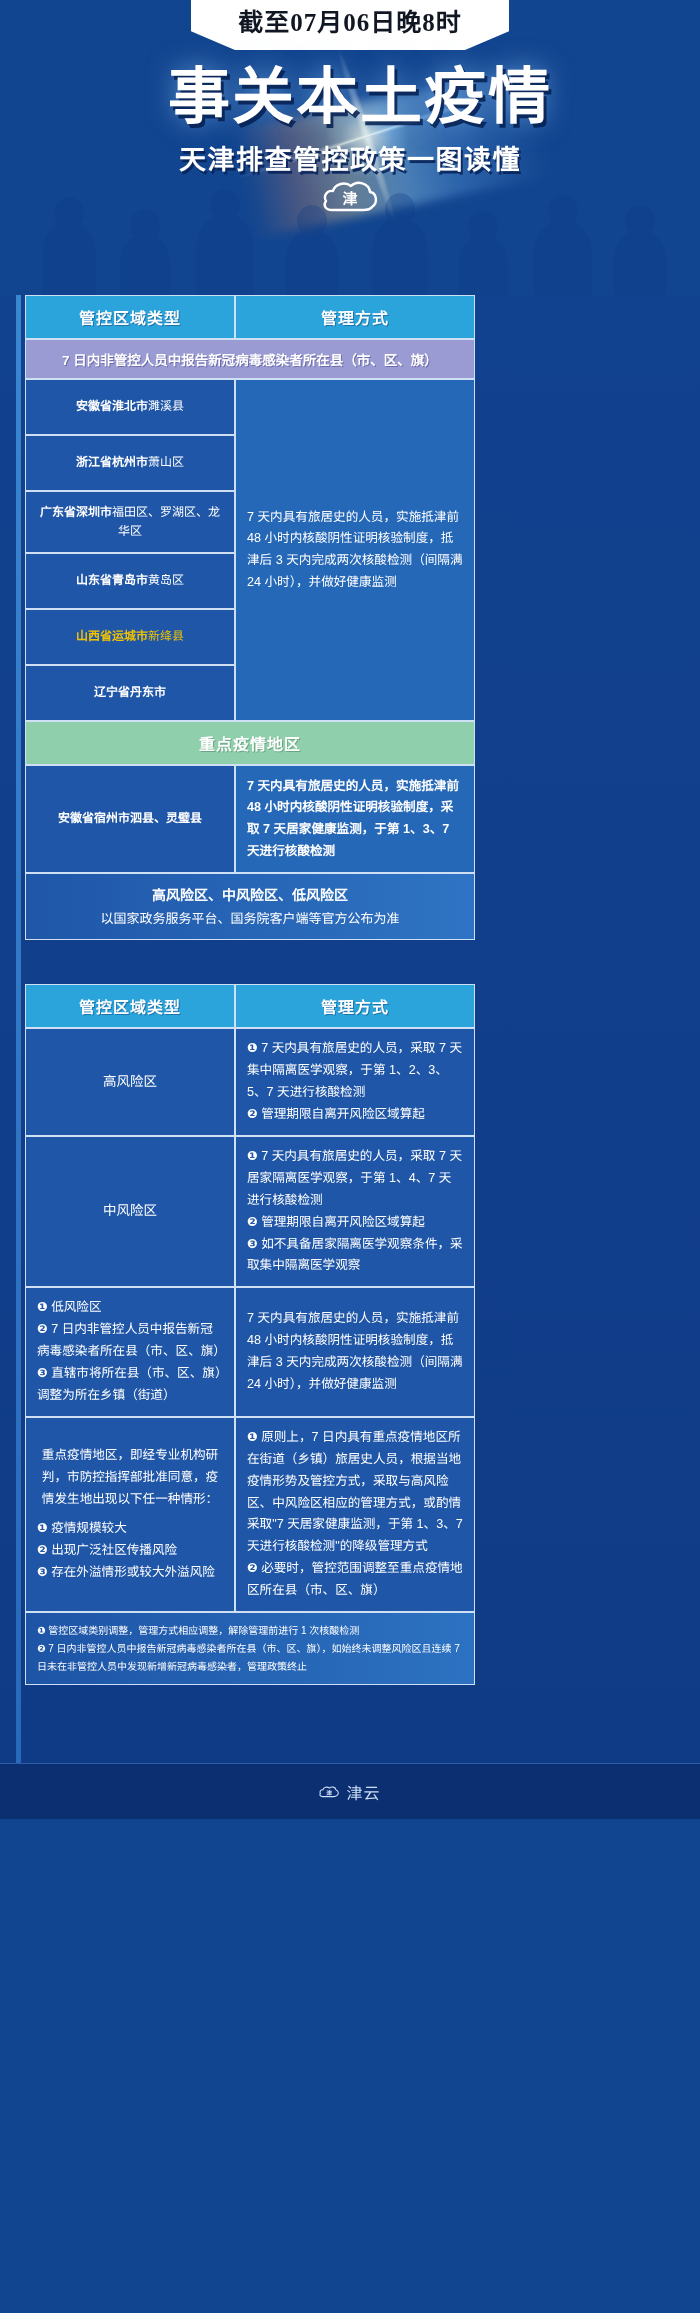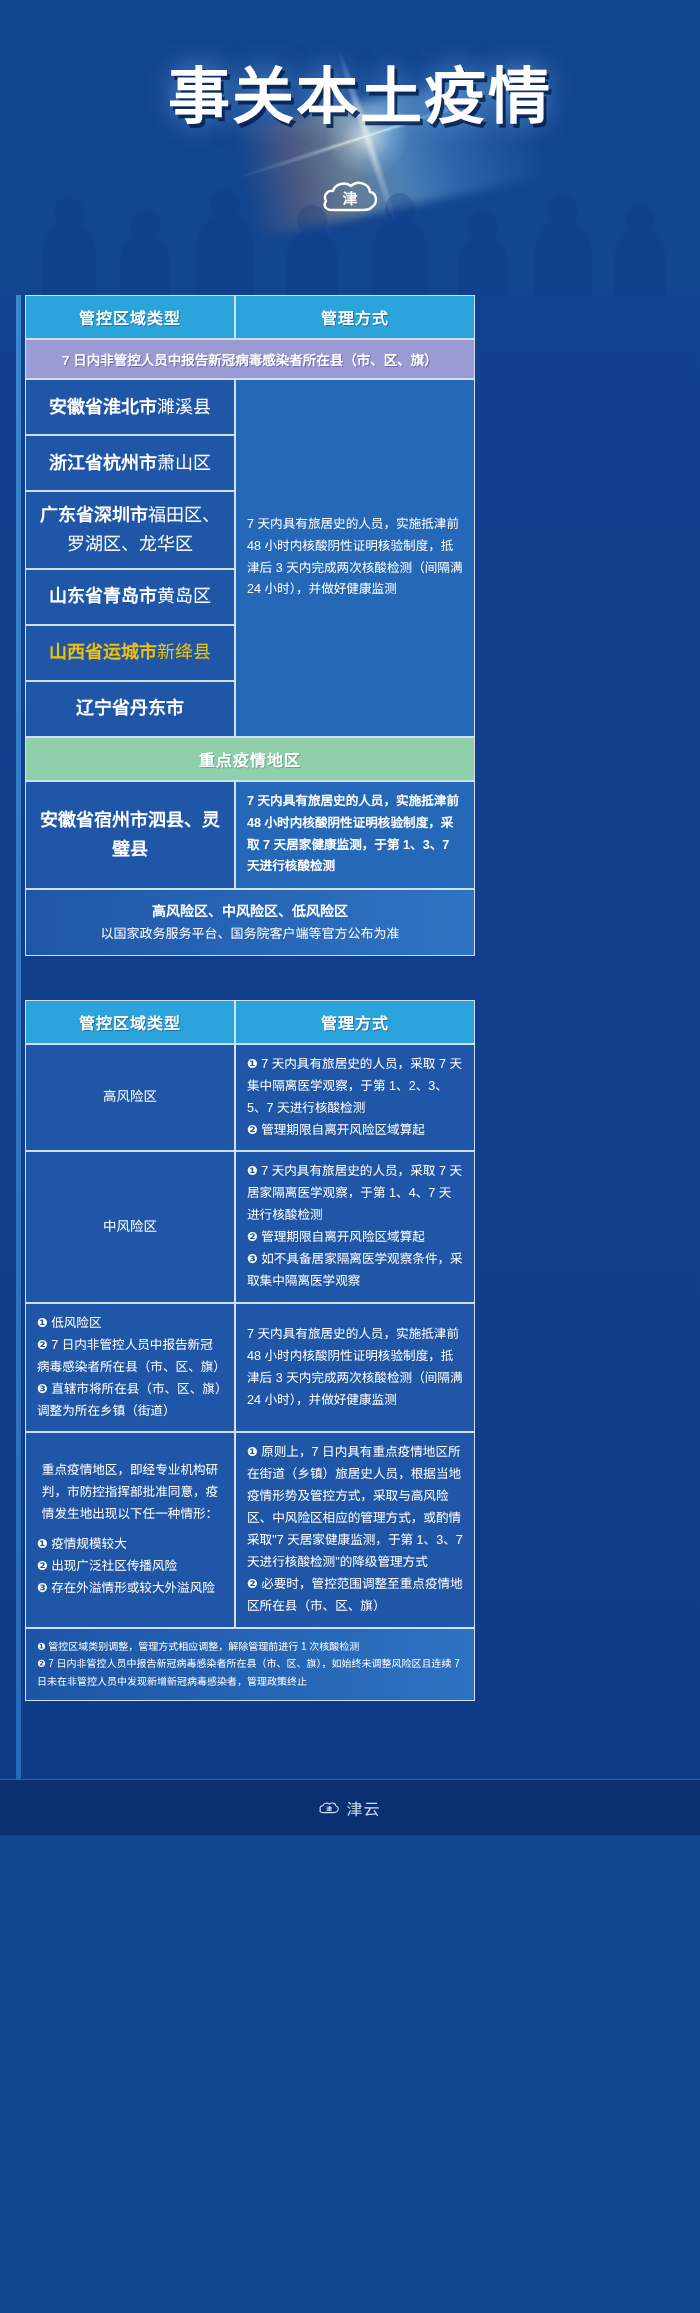--- a/index.html
+++ b/index.html
@@ -160,21 +160,21 @@
     font-size: 16px;
     font-weight: bold;
     letter-spacing: 1px;
     color: #f5e03c;
     padding: 8px;
     text-shadow: 1px 1px 0 rgba(40,90,60,0.35);
   }
   .cell-region {
     background: #1f56a8;
     text-align: center;
-    font-size: 18px;
+    font-size: 12px;
     font-weight: bold;
     line-height: 1.6;
   }
   .cell-region .light { font-weight: normal; }
   .cell-region.new { color: #f2c200; }
   .cell-policy {
     background: #2668b8;
     font-size: 12.6px;
     line-height: 1.72;
     text-align: left;
@@ -239,21 +239,23 @@
     <div class="p" style="left:42px;  width:54px; height:78px;"></div>
     <div class="p" style="left:120px; width:50px; height:66px;"></div>
     <div class="p" style="left:196px; width:58px; height:86px;"></div>
     <div class="p" style="left:286px; width:52px; height:70px;"></div>
     <div class="p" style="left:372px; width:56px; height:82px;"></div>
     <div class="p" style="left:458px; width:50px; height:64px;"></div>
     <div class="p" style="left:534px; width:58px; height:80px;"></div>
     <div class="p" style="left:614px; width:52px; height:70px;"></div>
   </div>
 
+  <div class="date-banner">截至07月06日晚8时</div>
   <div class="main-title">事关本土疫情</div>
+  <div class="sub-title">天津排查管控政策一图读懂</div>
 
   <svg class="brand-logo" viewBox="0 0 56 42">
     <path d="M10,34 C3,34 1,29 4,25 C1,20 5,14 11,15 C13,8 23,5 29,10 C35,4 47,7 48,16 C55,17 56,27 50,31 C48,34 44,34 41,34 Z" fill="none" stroke="#ffffff" stroke-width="2.4" stroke-linejoin="round"></path>
     <text x="28" y="28" font-size="15" font-weight="bold" fill="#ffffff" text-anchor="middle" font-family="'Liberation Sans',sans-serif">津</text>
   </svg>
 </div>
 
 <div class="content">
   <div class="left-rail"></div>
 

